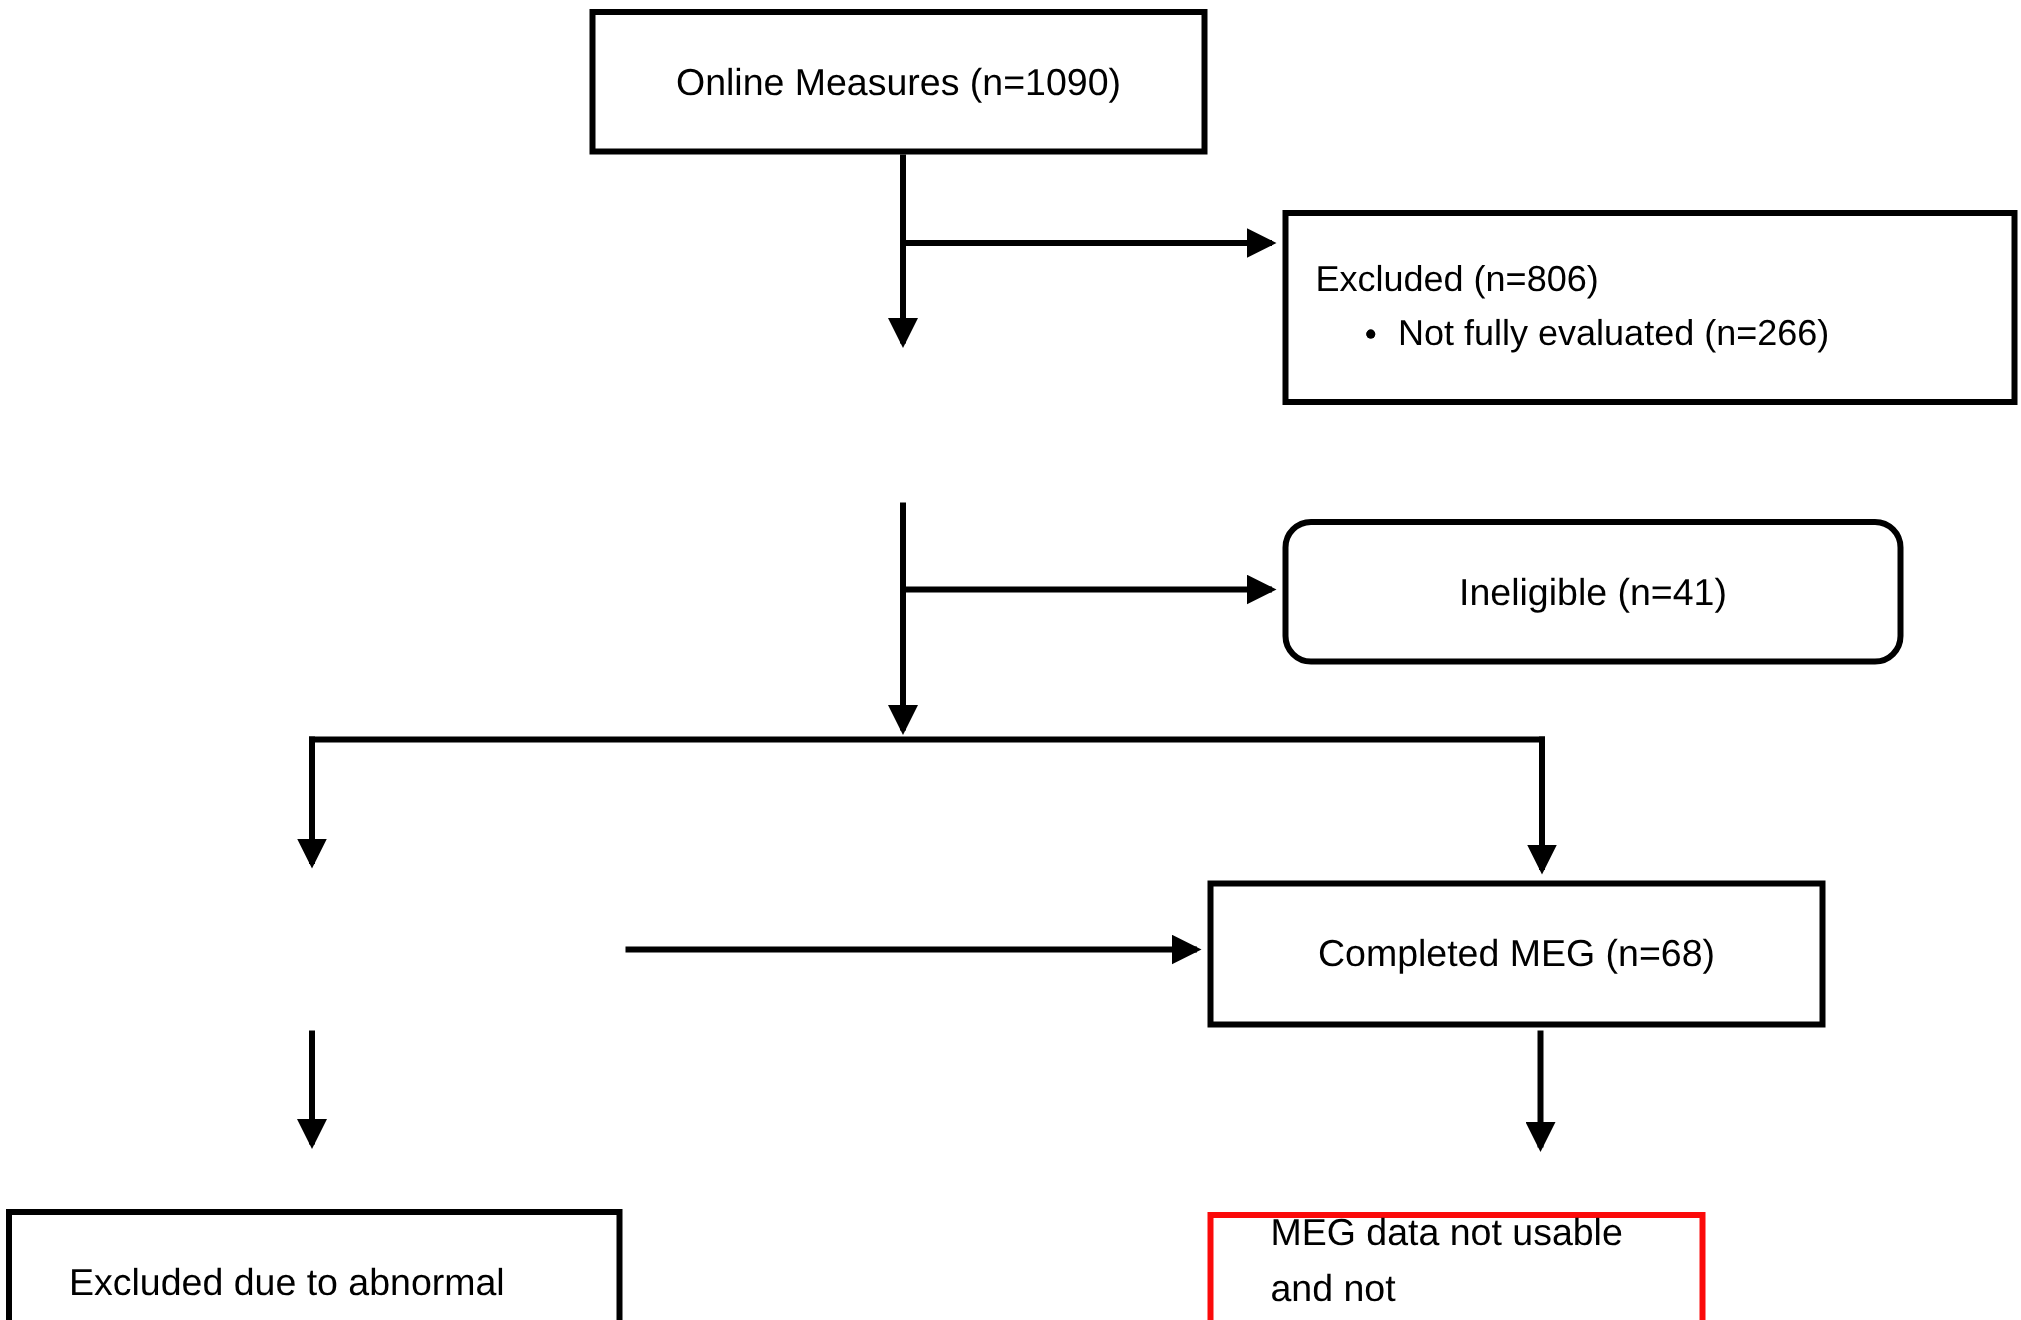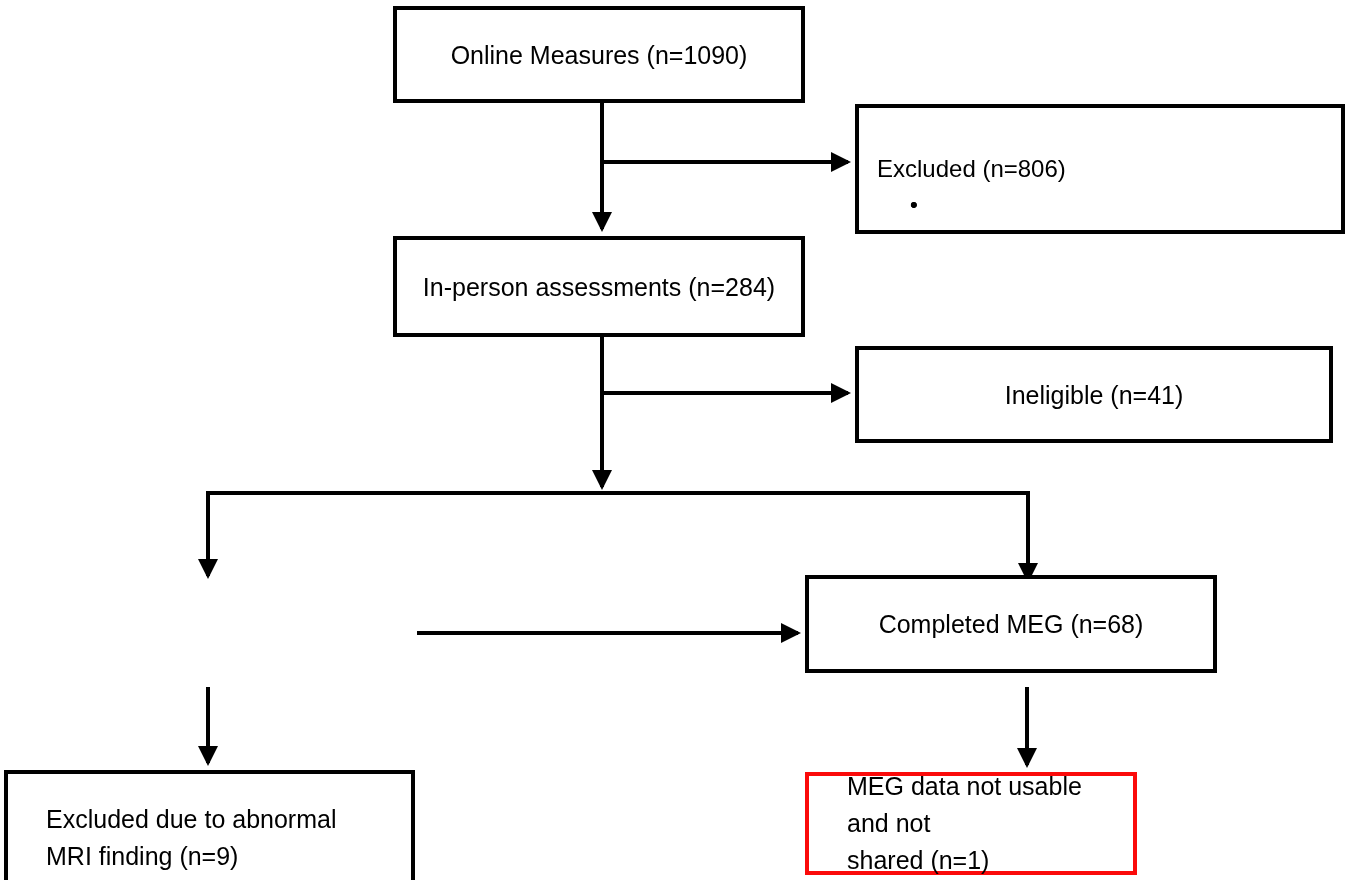--- a/index.html
+++ b/index.html
@@ -32,20 +32,21 @@
     text-align: center;
     font-size: 25px;
     line-height: 34px;
   }
   .box-label { white-space: pre-line; }
   .box.align-left {
     flex-direction: column;
     align-items: flex-start;
     justify-content: center;
     text-align: left;
+    margin-top: 36px;
   }
   .box.align-left .box-label { padding-left: 38px; padding-right: 10px; line-height: 37px; }
   .box.pad-title { padding-left: 18px; padding-right: 6px; font-size: 24px; line-height: 36px; }
   .bullets {
     list-style: none;
     margin: 0; padding: 0;
   }
   .bullets li { position: relative; padding-left: 55px; }
   .bullet-dot {
     position: absolute;
@@ -91,34 +92,32 @@
   </div>
 
   <div class="box align-left pad-title" style="left: 855px; top: 104px; width: 490px; height: 130px; border-color: rgb(0, 0, 0); color: rgb(0, 0, 0);">
     <div class="box-title">Excluded (n=806)</div>
     <ul class="bullets">
       <li>
         <span class="bullet-dot">•</span>
       </li>
       <li>
         <span class="bullet-dot">•</span>
+        <span>Not fully evaluated (n=266)</span>
       </li>
     </ul>
   </div>
 
-  <div class="box" style="left: 393px; top: 236px; width: 412px; height: 101px; border-color: rgb(0, 0, 0); color: rgb(0, 0, 0);">
-    <span class="box-label">In-person assessments (n=284)</span>
-  </div>
 
-  <div class="box" style="left: 855px; top: 346px; width: 478px; height: 97px; border-color: rgb(0, 0, 0); color: rgb(0, 0, 0);">
+  <div class="box" style="left: 855px; top: 346px; width: 414px; height: 97px; border-color: rgb(0, 0, 0); color: rgb(0, 0, 0); border-radius: 19px;">
     <span class="box-label">Ineligible (n=41)</span>
   </div>
 
 
-  <div class="box" style="left: 805px; top: 575px; width: 412px; height: 98px; border-color: rgb(0, 0, 0); color: rgb(0, 0, 0);">
+  <div class="box" style="left: 805px; top: 587px; width: 412px; height: 98px; border-color: rgb(0, 0, 0); color: rgb(0, 0, 0);">
     <span class="box-label">Completed MEG (n=68)</span>
   </div>
 
   <div class="box align-left" style="left: 4px; top: 770px; width: 411px; height: 136px; border-color: rgb(0, 0, 0); color: rgb(0, 0, 0);">
     <span class="box-label">Excluded due to abnormal
 MRI finding (n=9)</span>
   </div>
 
   <div class="box align-left" style="left: 805px; top: 772px; width: 332px; height: 103px; border-color: rgb(251, 10, 10); color: rgb(0, 0, 0);">
     <span class="box-label">MEG data not usable and not

